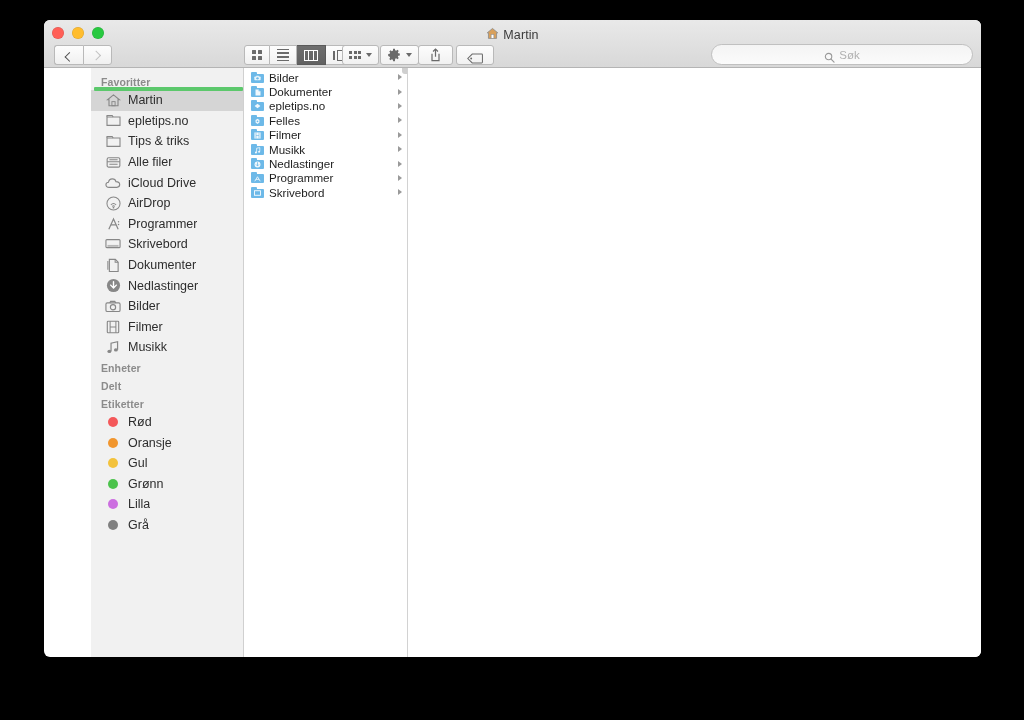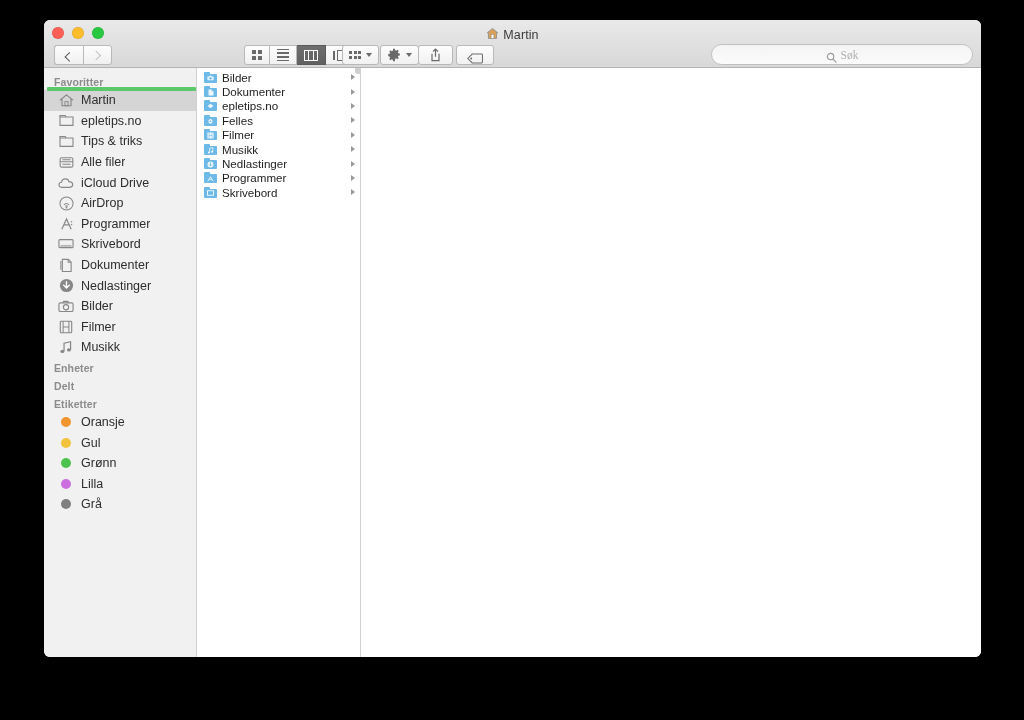--- a/index.html
+++ b/index.html
@@ -123,27 +123,26 @@
   
   #search-field {
     position: absolute;
     right: 8px; top: 24px;
     width: 262px; height: 21px;
     background: linear-gradient(to bottom, #f4f4f4, #fbfbfb);
     border: 1px solid #c0c0c0;
     border-radius: 11px;
     display: flex; align-items: center; justify-content: center;
     gap: 4px;
-    font-family: Liberation Serif, serif;
   }
   #search-field .srch-glyph { width: 11px; height: 11px; }
   #search-field .srch-ph { font-size: 11.5px; color: #b0b0b0; }
 
   
-  #window-body { flex: 1; display: flex; min-height: 0; }
+  #window-body { flex: 1; display: flex; min-height: 0; padding-left: 47px; }
 
   
   #sidebar {
     width: 153px;
     flex: 0 0 153px;
     background: #f1f1f1;
     border-right: 1px solid #d0d0d0;
     padding-top: 4px;
     overflow: hidden;
     position: relative;
@@ -493,20 +492,26 @@
             <div class="sb-header">Enheter</div>
           </div>
           <div style="position: relative;">
             <div class="sb-header">Delt</div>
           </div>
           <div style="position: relative;">
             <div class="sb-header">Etiketter</div>
           </div>
           <div class="sb-item">
             <span class="sb-icon">
+              <span class="dot" style="background: rgb(244, 88, 90);"></span>
+            </span>
+            <span class="sb-label">Rød</span>
+          </div>
+          <div class="sb-item">
+            <span class="sb-icon">
               <span class="dot" style="background: rgb(241, 150, 46);"></span>
             </span>
             <span class="sb-label">Oransje</span>
           </div>
           <div class="sb-item">
             <span class="sb-icon">
               <span class="dot" style="background: rgb(243, 194, 60);"></span>
             </span>
             <span class="sb-label">Gul</span>
           </div>

